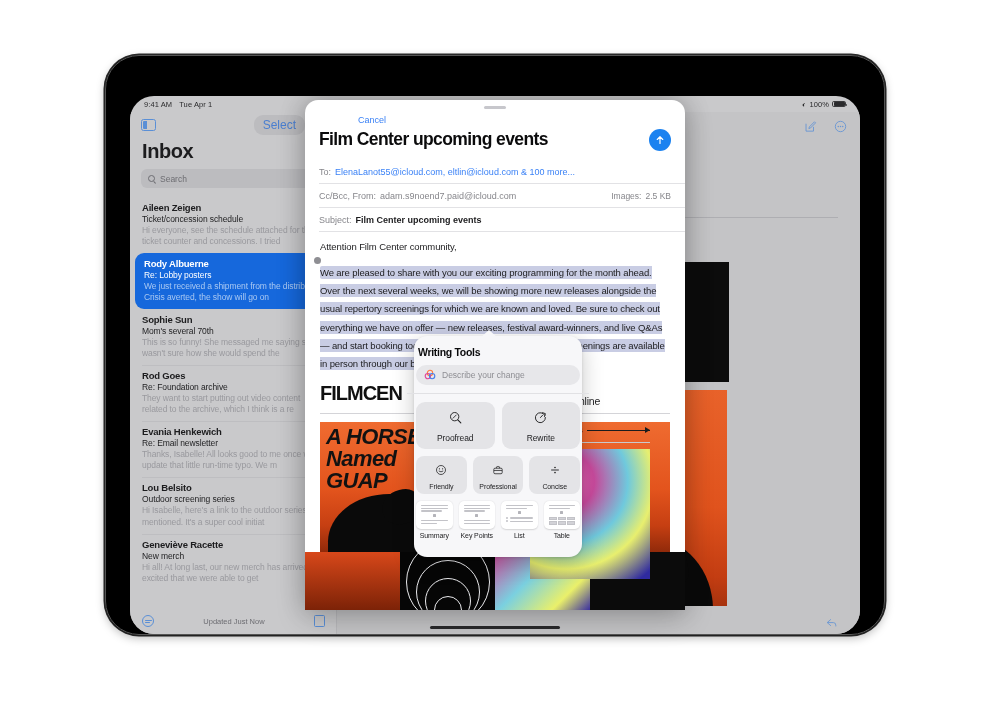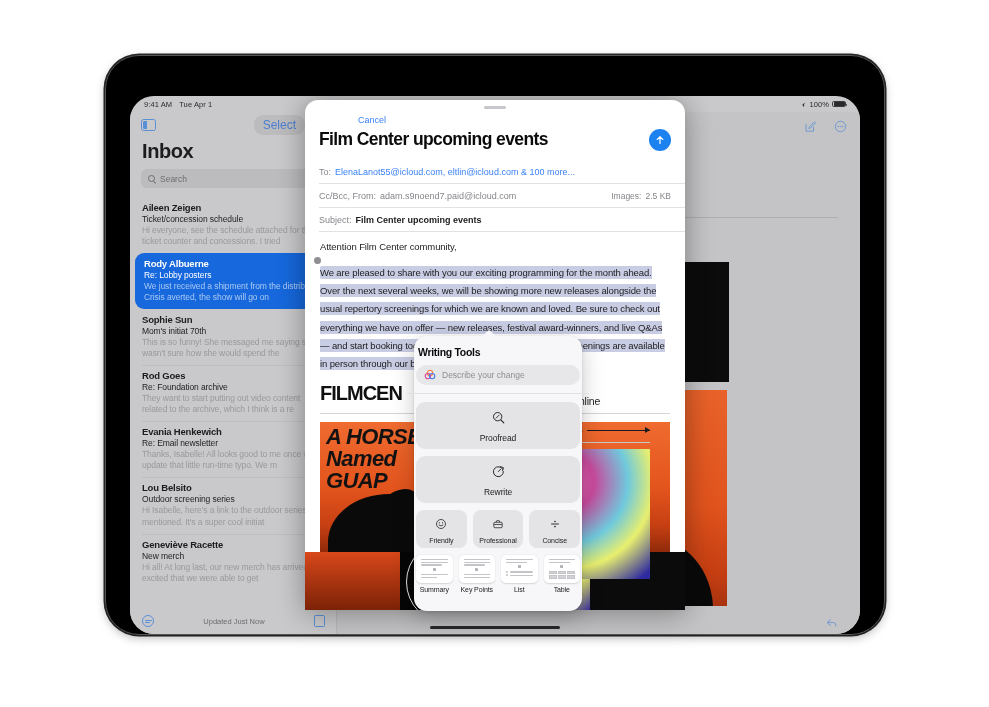--- a/index.html
+++ b/index.html
@@ -253,21 +253,21 @@
     background:#f7f7f9; clip-path: polygon(50% 0,100% 100%,0 100%);
   }
   .wt-title { font-size:10.5px; font-weight:700; color:#0b0b0c; letter-spacing:-.3px; margin: 1px 2px 7px; }
   .wt-input {
     height:20px; background:#e7e7ea; border-radius:10px; display:flex; align-items:center;
     gap:6px; padding: 0 8px; font-size:8.5px; color:#8e8e93; margin-bottom:8px;margin-top:6px;
   }
   .siri-ring { width:12px; height:12px; flex:none; }
   .wt-sep { height:.7px; background:#e1e1e4; margin: 0 -9px 8px; }
 
-  .wt-grid2 { display:flex; gap:7px; margin-bottom:7px;flex-direction:column; }
+  .wt-grid2 { display:flex; gap:7px; margin-bottom:7px; }
   .wt-big {
     flex:1; background:#e4e4e7; border-radius:9px; padding: 8px 0 6px;
     display:flex; flex-direction:column; align-items:center; gap:4px;
   }
   .wt-big-label { font-size:8.5px; color:#1c1c1e; letter-spacing:-.1px;}
 
   .wt-grid3 { display:flex; gap:6px; margin-bottom:7px; }
   .wt-mid {
     flex:1; background:#e4e4e7; border-radius:8px; padding: 6px 0 4px;
     display:flex; flex-direction:column; align-items:center; gap:3px;
@@ -364,21 +364,21 @@
             </div>
             <div class="mr-subject">Re: Lobby posters</div>
             <div class="mr-preview">We just received a shipment from the distributor! Crisis averted, the show will go on</div>
           </div>
 
           <div class="mail-row">
             <div class="mr-top">
               <span class="mr-sender">Sophie Sun</span>
               <span class="mr-date">2/4</span>
             </div>
-            <div class="mr-subject">Mom's initiat 70th</div>
+            <div class="mr-subject">Mom's several 70th</div>
             <div class="mr-preview">This is so funny! She messaged me saying she wasn't sure how she would spend the</div>
           </div>
 
           <div class="mail-row">
             <div class="mr-top">
               <span class="mr-sender">Rod Goes</span>
               <span class="mr-date">2/4</span>
             </div>
             <div class="mr-subject">Re: Foundation archive</div>
             <div class="mr-preview">They want to start putting out video content related to the archive, which I think is a re</div>

